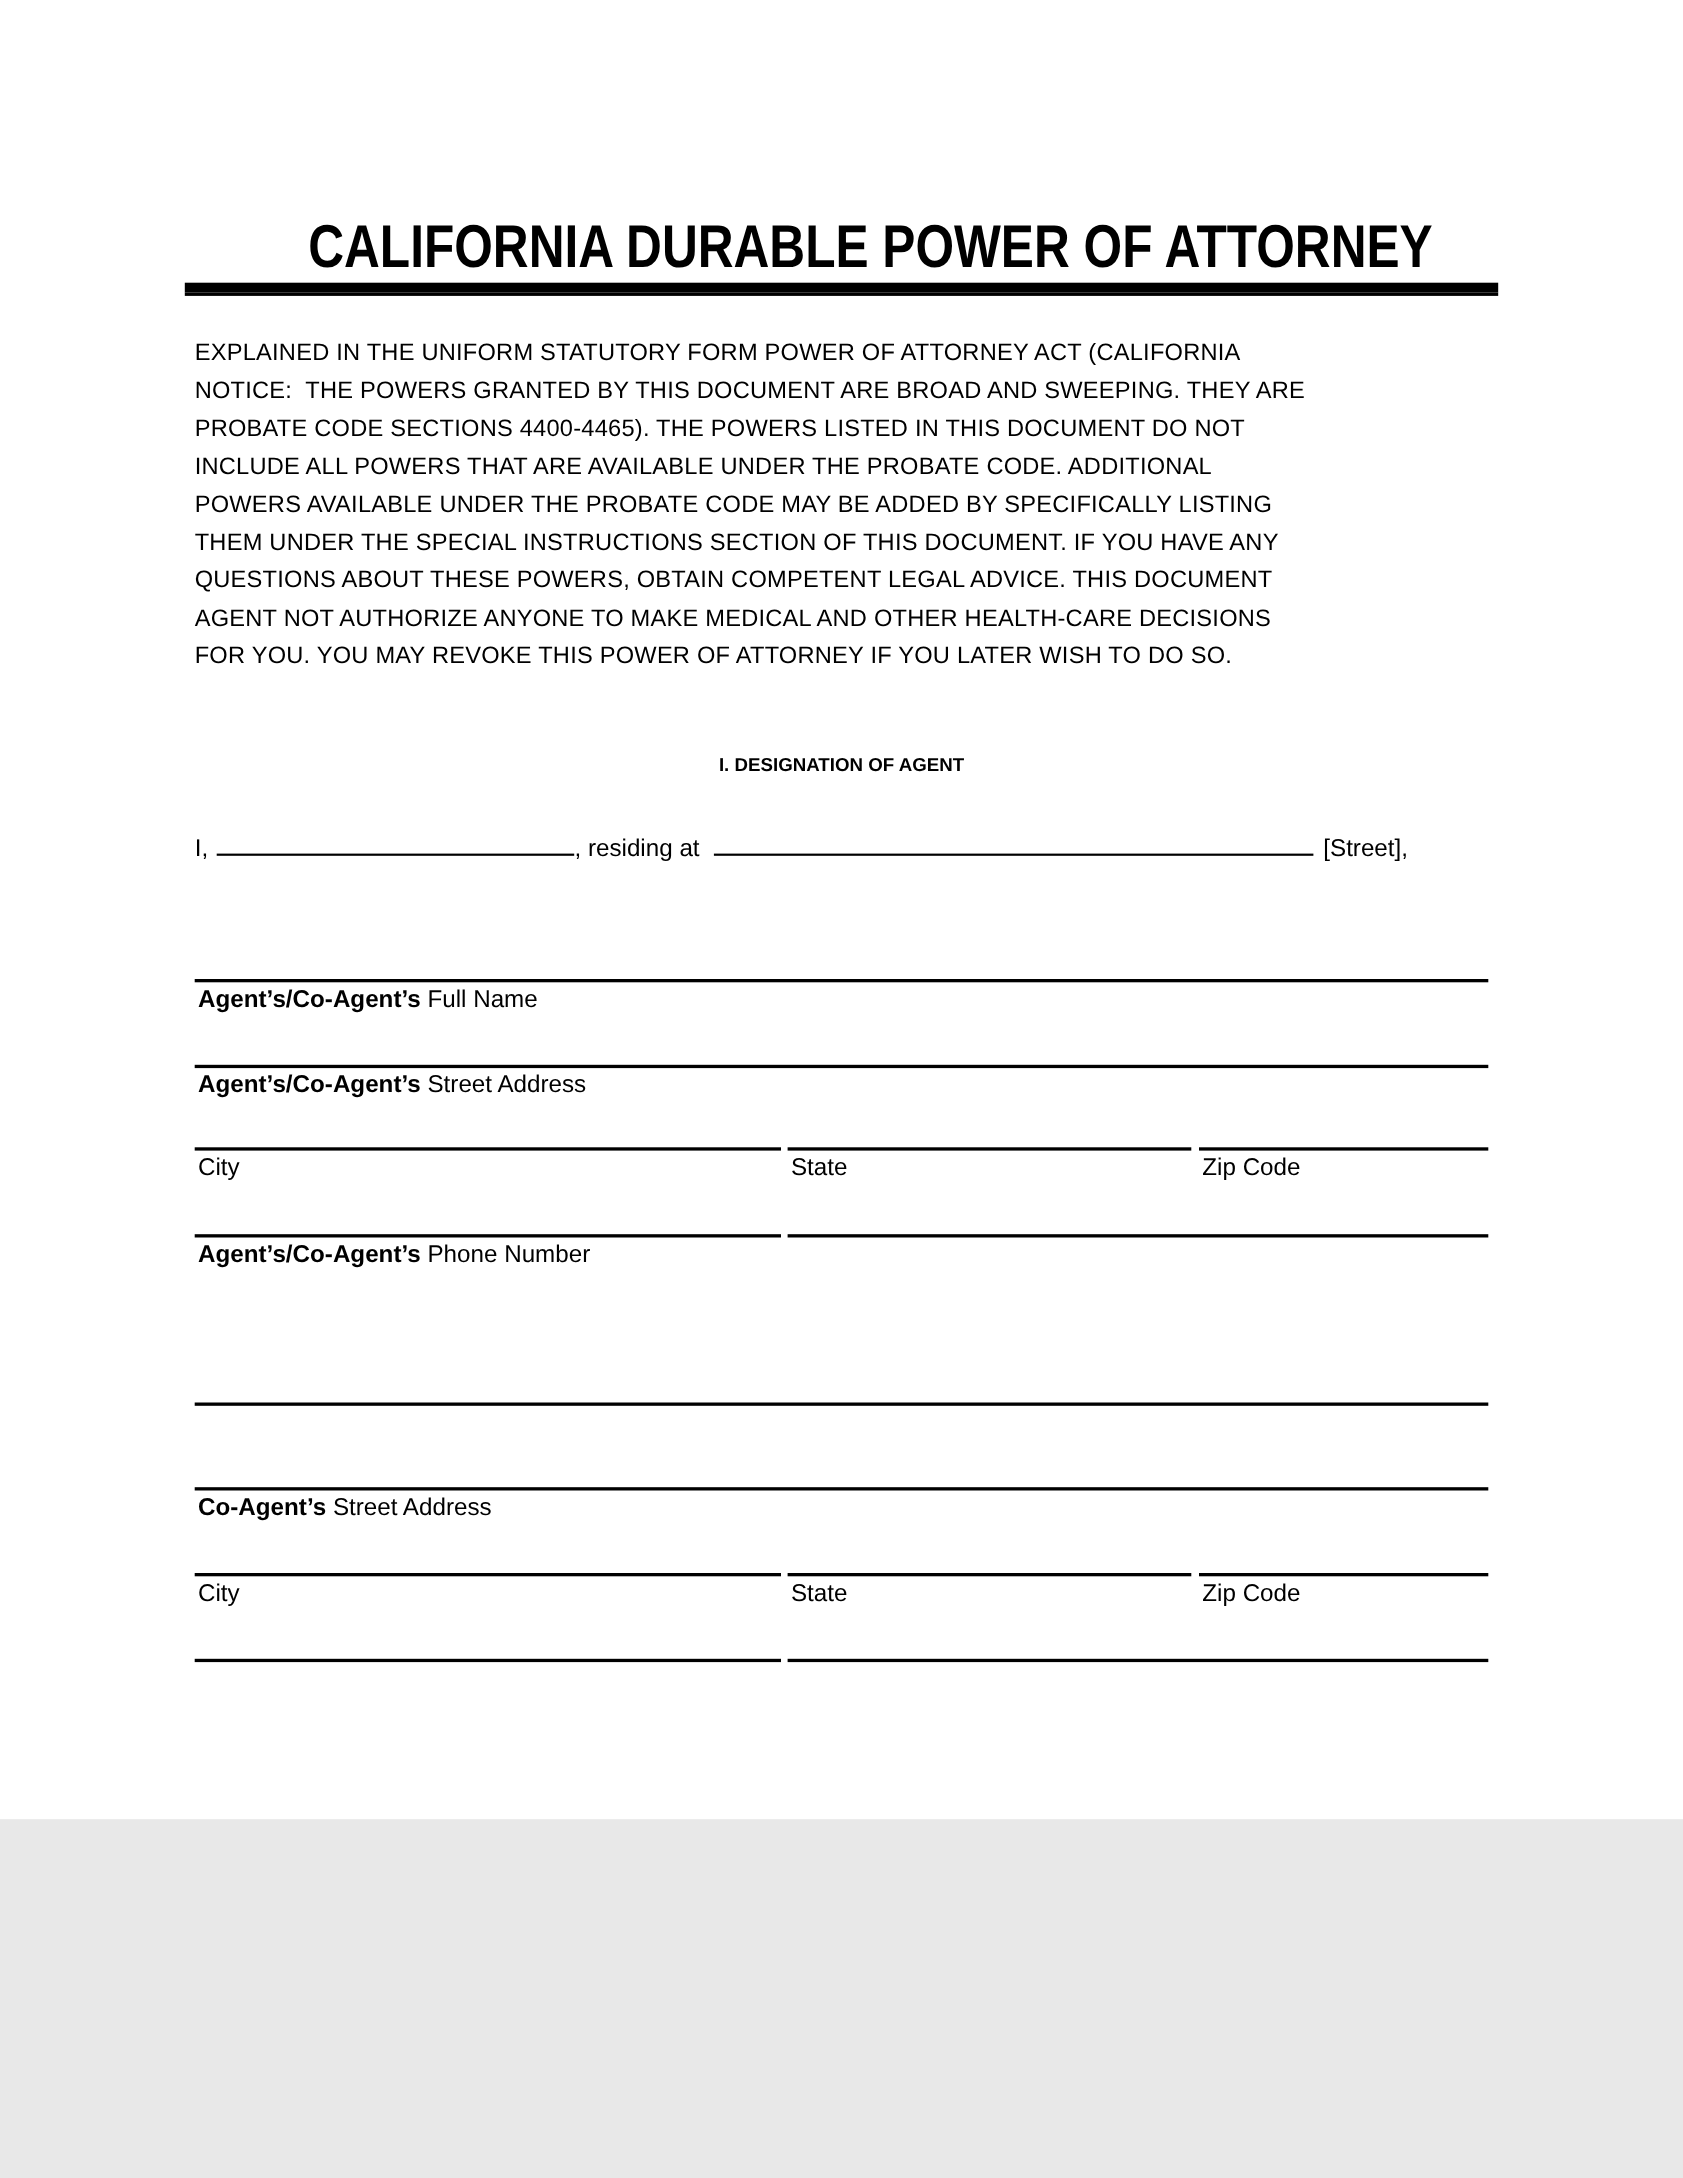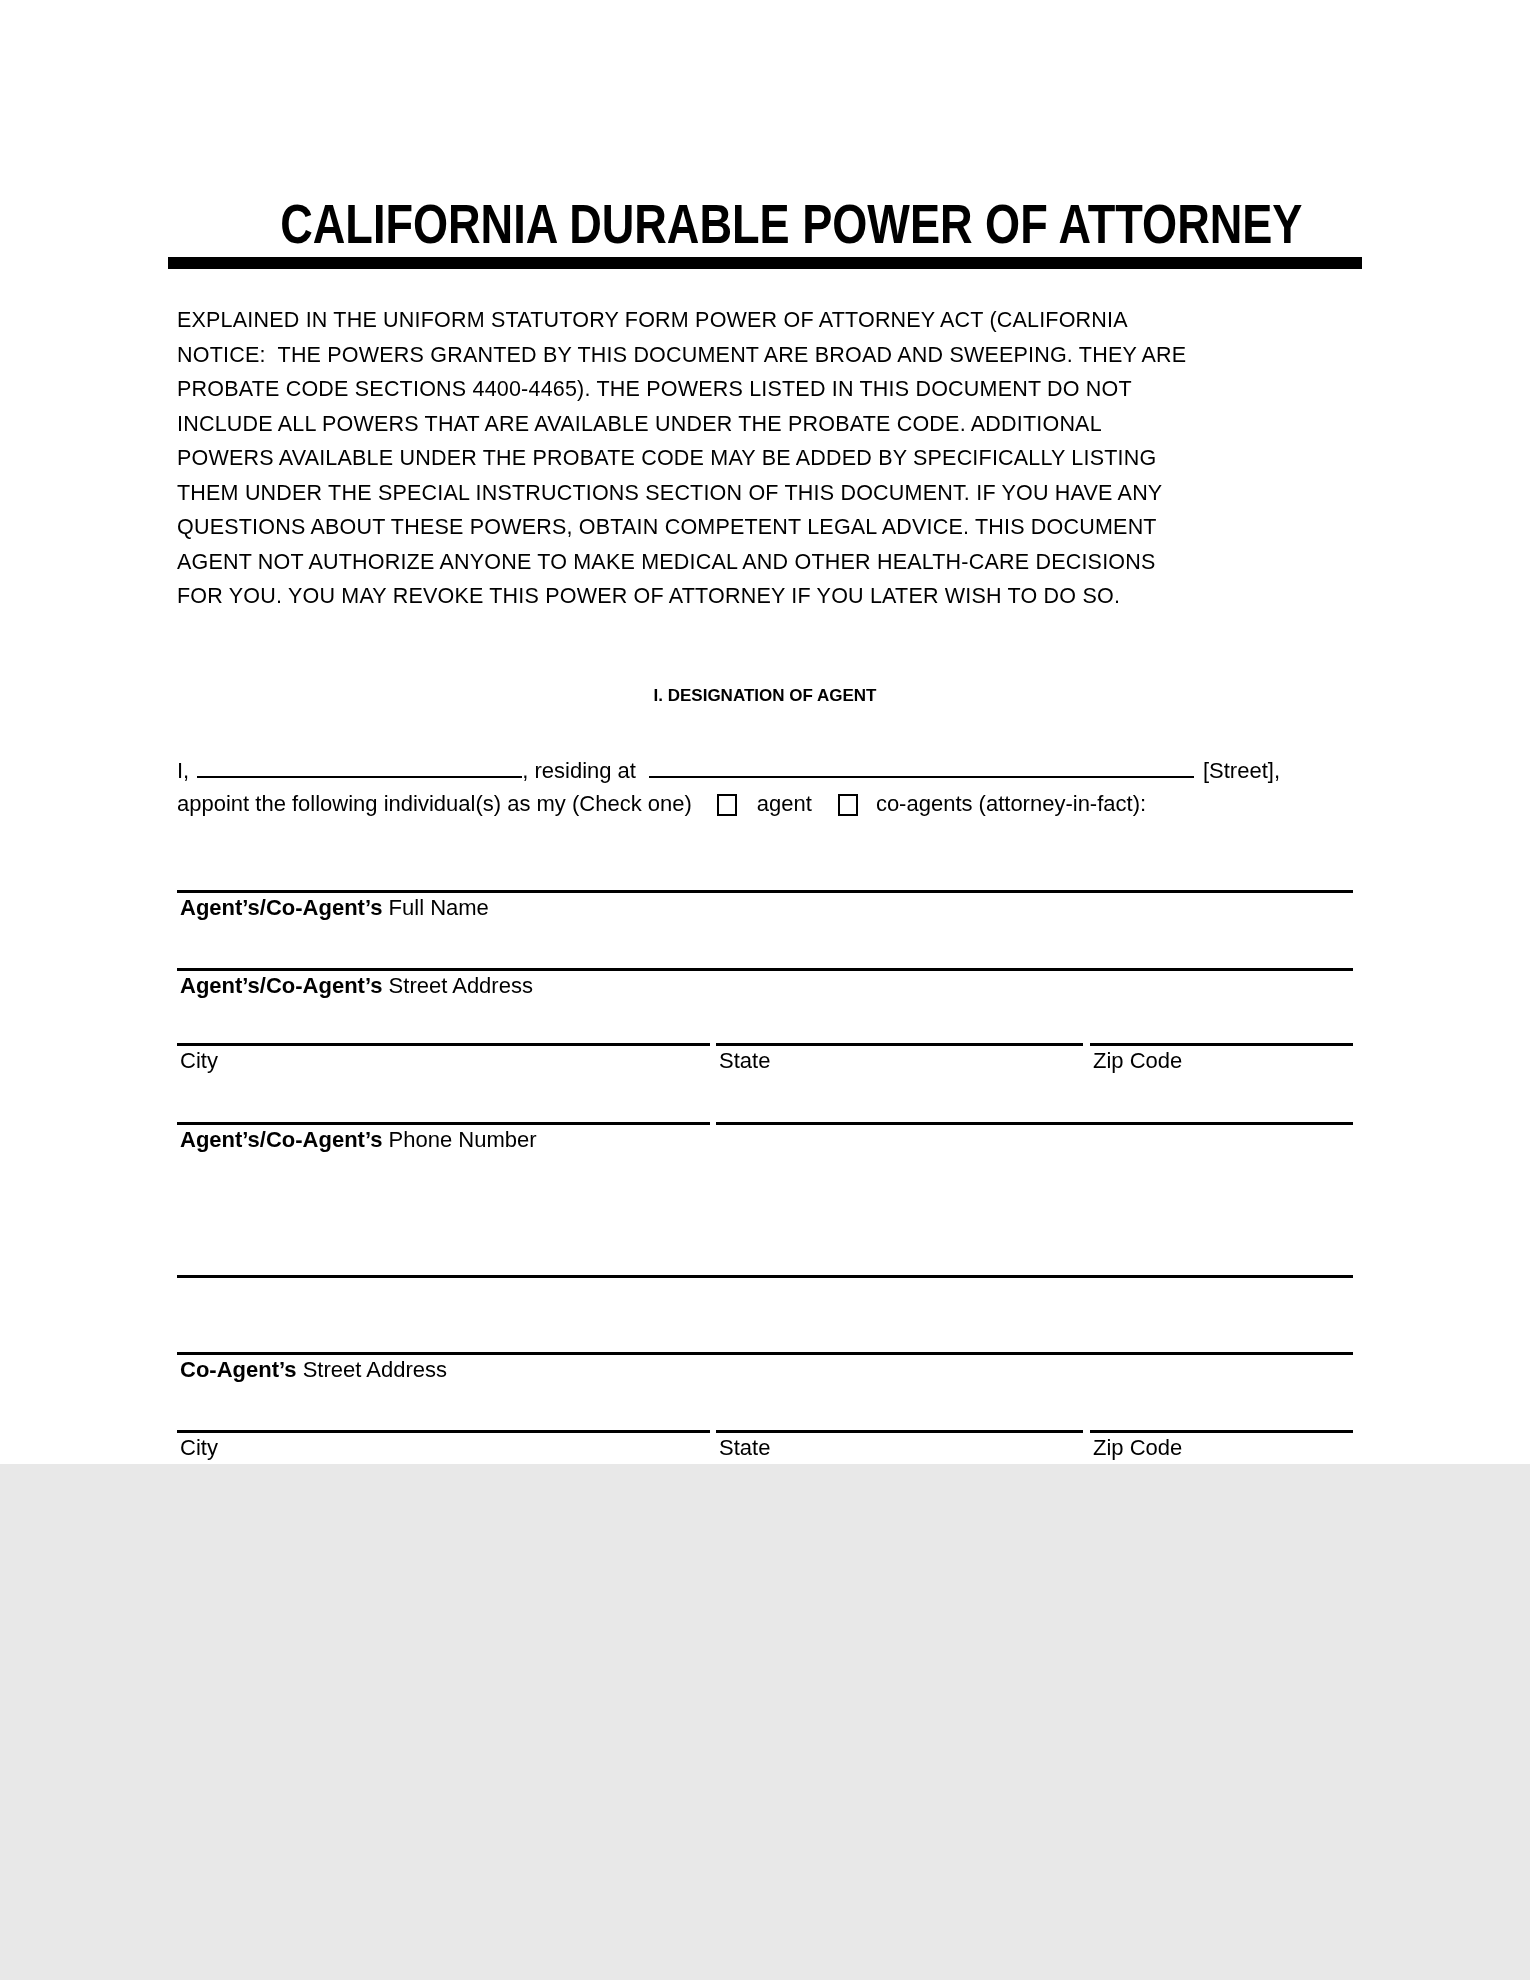--- a/index.html
+++ b/index.html
@@ -1,19 +1,19 @@
 <!DOCTYPE html>
 <html><head>
 <meta charset="utf-8">
 <style>
   * { margin:0; padding:0; box-sizing:border-box; }
   html,body { background:#e8e8e8; }
   .page {
     position:relative;
-    width:1530px; height:1464px;
+    width:1530px; height:1654px;
     background:#ffffff;
     color:#000;
     font-family:"Liberation Sans", sans-serif;
     overflow:hidden;
     margin:0 auto;
   }
   .doc-title {
     position:absolute; top:197px; left:168px; width:1194px;
     text-align:center; font-size:55px; font-weight:bold;
     line-height:1; white-space:nowrap;
@@ -76,27 +76,20 @@
   <div class="sec-heading">I. DESIGNATION OF AGENT</div>
 
   <div class="intro-line" style="top:756px">
     <span>I,</span>
     <span class="blank" style="width:325px; margin-left:8px;"></span>
     <span>, residing at</span>
     <span class="blank" style="width:545px; margin-left:13px;"></span>
     <span style="margin-left:9px;">[Street],</span>
   </div>
 
-  <div class="intro-line" style="top:791px">
-    <span>appoint the following individual(s) as my (Check one)</span>
-    <span class="checkbox" style="margin-left:25px;"></span>
-    <span style="margin-left:20px;">agent</span>
-    <span class="checkbox" style="margin-left:26px;"></span>
-    <span style="margin-left:18px;">co-agents (attorney-in-fact):</span>
-  </div>
 
   <div class="frow" style="top:890px">
     <div class="rule"></div>
     <div class="flabel"><span class="b">Agent’s/Co-Agent’s</span> <span>Full Name</span></div>
   </div>
 
   <div class="frow" style="top:968px">
     <div class="rule"></div>
     <div class="flabel"><span class="b">Agent’s/Co-Agent’s</span> <span>Street Address</span></div>
   </div>

